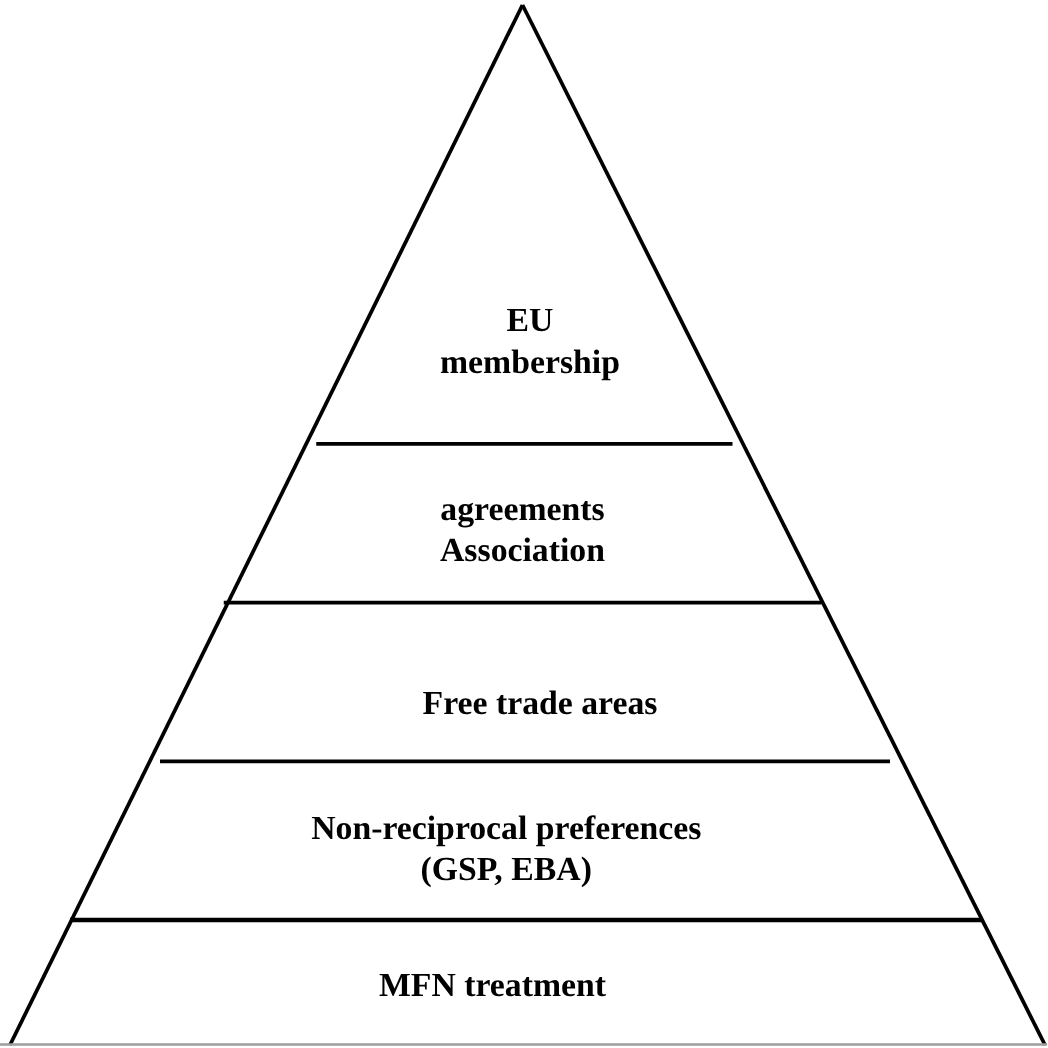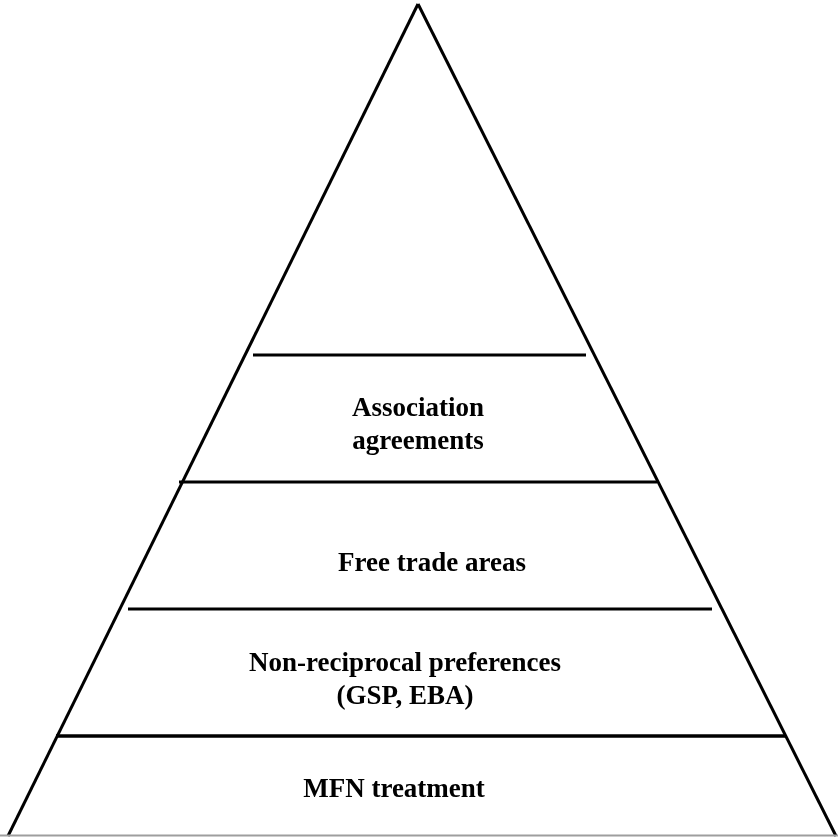--- a/index.html
+++ b/index.html
@@ -48,24 +48,28 @@
     <line x1="418" y1="4" x2="836" y2="836" stroke="#000000" stroke-width="3"></line>
 
     <line x1="253" y1="355" x2="586" y2="355" stroke="#000000" stroke-width="3"></line>
     <line x1="179" y1="482" x2="657" y2="482" stroke="#000000" stroke-width="3"></line>
     <line x1="128" y1="609" x2="712" y2="609" stroke="#000000" stroke-width="3"></line>
     <line x1="56" y1="736" x2="786" y2="736" stroke="#000000" stroke-width="3.5"></line>
 
     <line x1="0" y1="835.5" x2="838" y2="835.5" stroke="#9e9e9e" stroke-width="2"></line>
   </svg>
 
+  <div class="tier-label label-1">
+    <div>EU</div>
+    <div>membership</div>
+  </div>
 
   <div class="tier-label label-2">
+    <div>agreements</div>
     <div>Association</div>
-    <div>agreements</div>
   </div>
 
   <div class="tier-label label-3">
     <div>Free trade areas</div>
   </div>
 
   <div class="tier-label label-5">
     <div>MFN treatment</div>
   </div>
 

